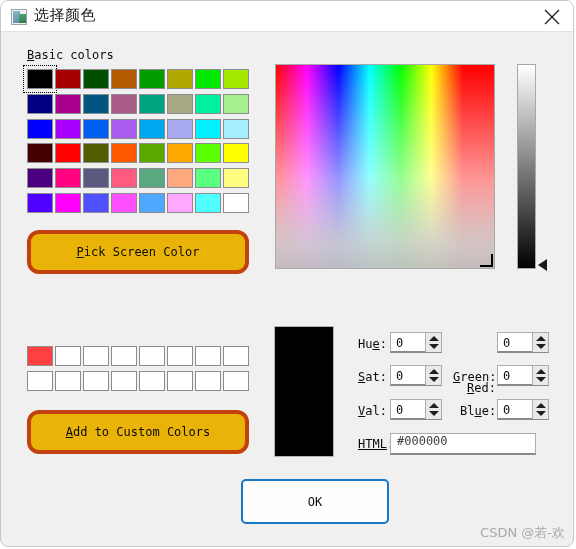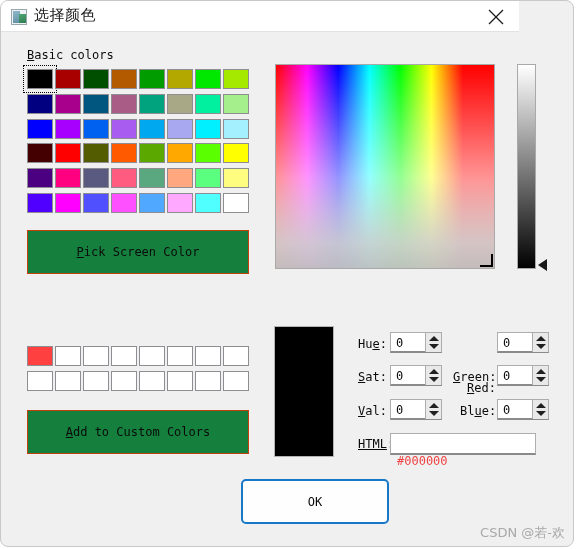--- a/index.html
+++ b/index.html
@@ -24,21 +24,21 @@
     border: 1px solid #c8c8c8;
     border-radius: 8px;
     box-sizing: border-box;
     overflow: hidden;
   }
 
   
   #titlebar {
     position: absolute;
     left: 0; top: 0;
-    width: 518px;
+    width: 574px;
     height: 31px;
     background: #ffffff;
     border-bottom: 1px solid #e2e2e2;
     box-sizing: border-box;
   }
   #title-icon {
     position: absolute;
     left: 10px; top: 8px;
     width: 16px; height: 16px;
     background: #eef1f3;
@@ -104,23 +104,23 @@
     box-sizing: border-box;
   }
   .sw-cell.focused {
     outline: 1px dotted #000;
     outline-offset: 3px;
   }
 
   
   .btn {
     position: absolute;
-    background: #15803d;
-    border: 1px solid #c2410c;
-    border-radius: 0;
+    background: #eab308;
+    border: 4px solid #c2410c;
+    border-radius: 12px;
     box-sizing: border-box;
     font-family: "DejaVu Sans Mono", monospace;
     font-size: 12px;
     color: #0b0b0b;
     display: flex;
     align-items: center;
     justify-content: center;
     cursor: default;
     white-space: nowrap;
   }
@@ -263,24 +263,24 @@
   #html-input {
     position: absolute;
     left: 389px; top: 432px;
     width: 146px; height: 22px;
     background: #ffffff;
     border: 1px solid #adadad;
     border-bottom: 2px solid #8a8a8a;
     box-sizing: border-box;
   }
   #html-input .txt {
-    position: absolute; left: 6px; top: 20px;
+    position: absolute; left: 6px; top: 0;
     font-family: "DejaVu Sans Mono", monospace;
     font-size: 12px;
-    color: #ef4444;
+    color: #404040;
   }
 
   
   #ok-button {
     position: absolute;
     left: 240px; top: 478px;
     width: 148px; height: 45px;
     border: 2px solid #1878c8;
     border-radius: 5px;
     background: #fefefe;

